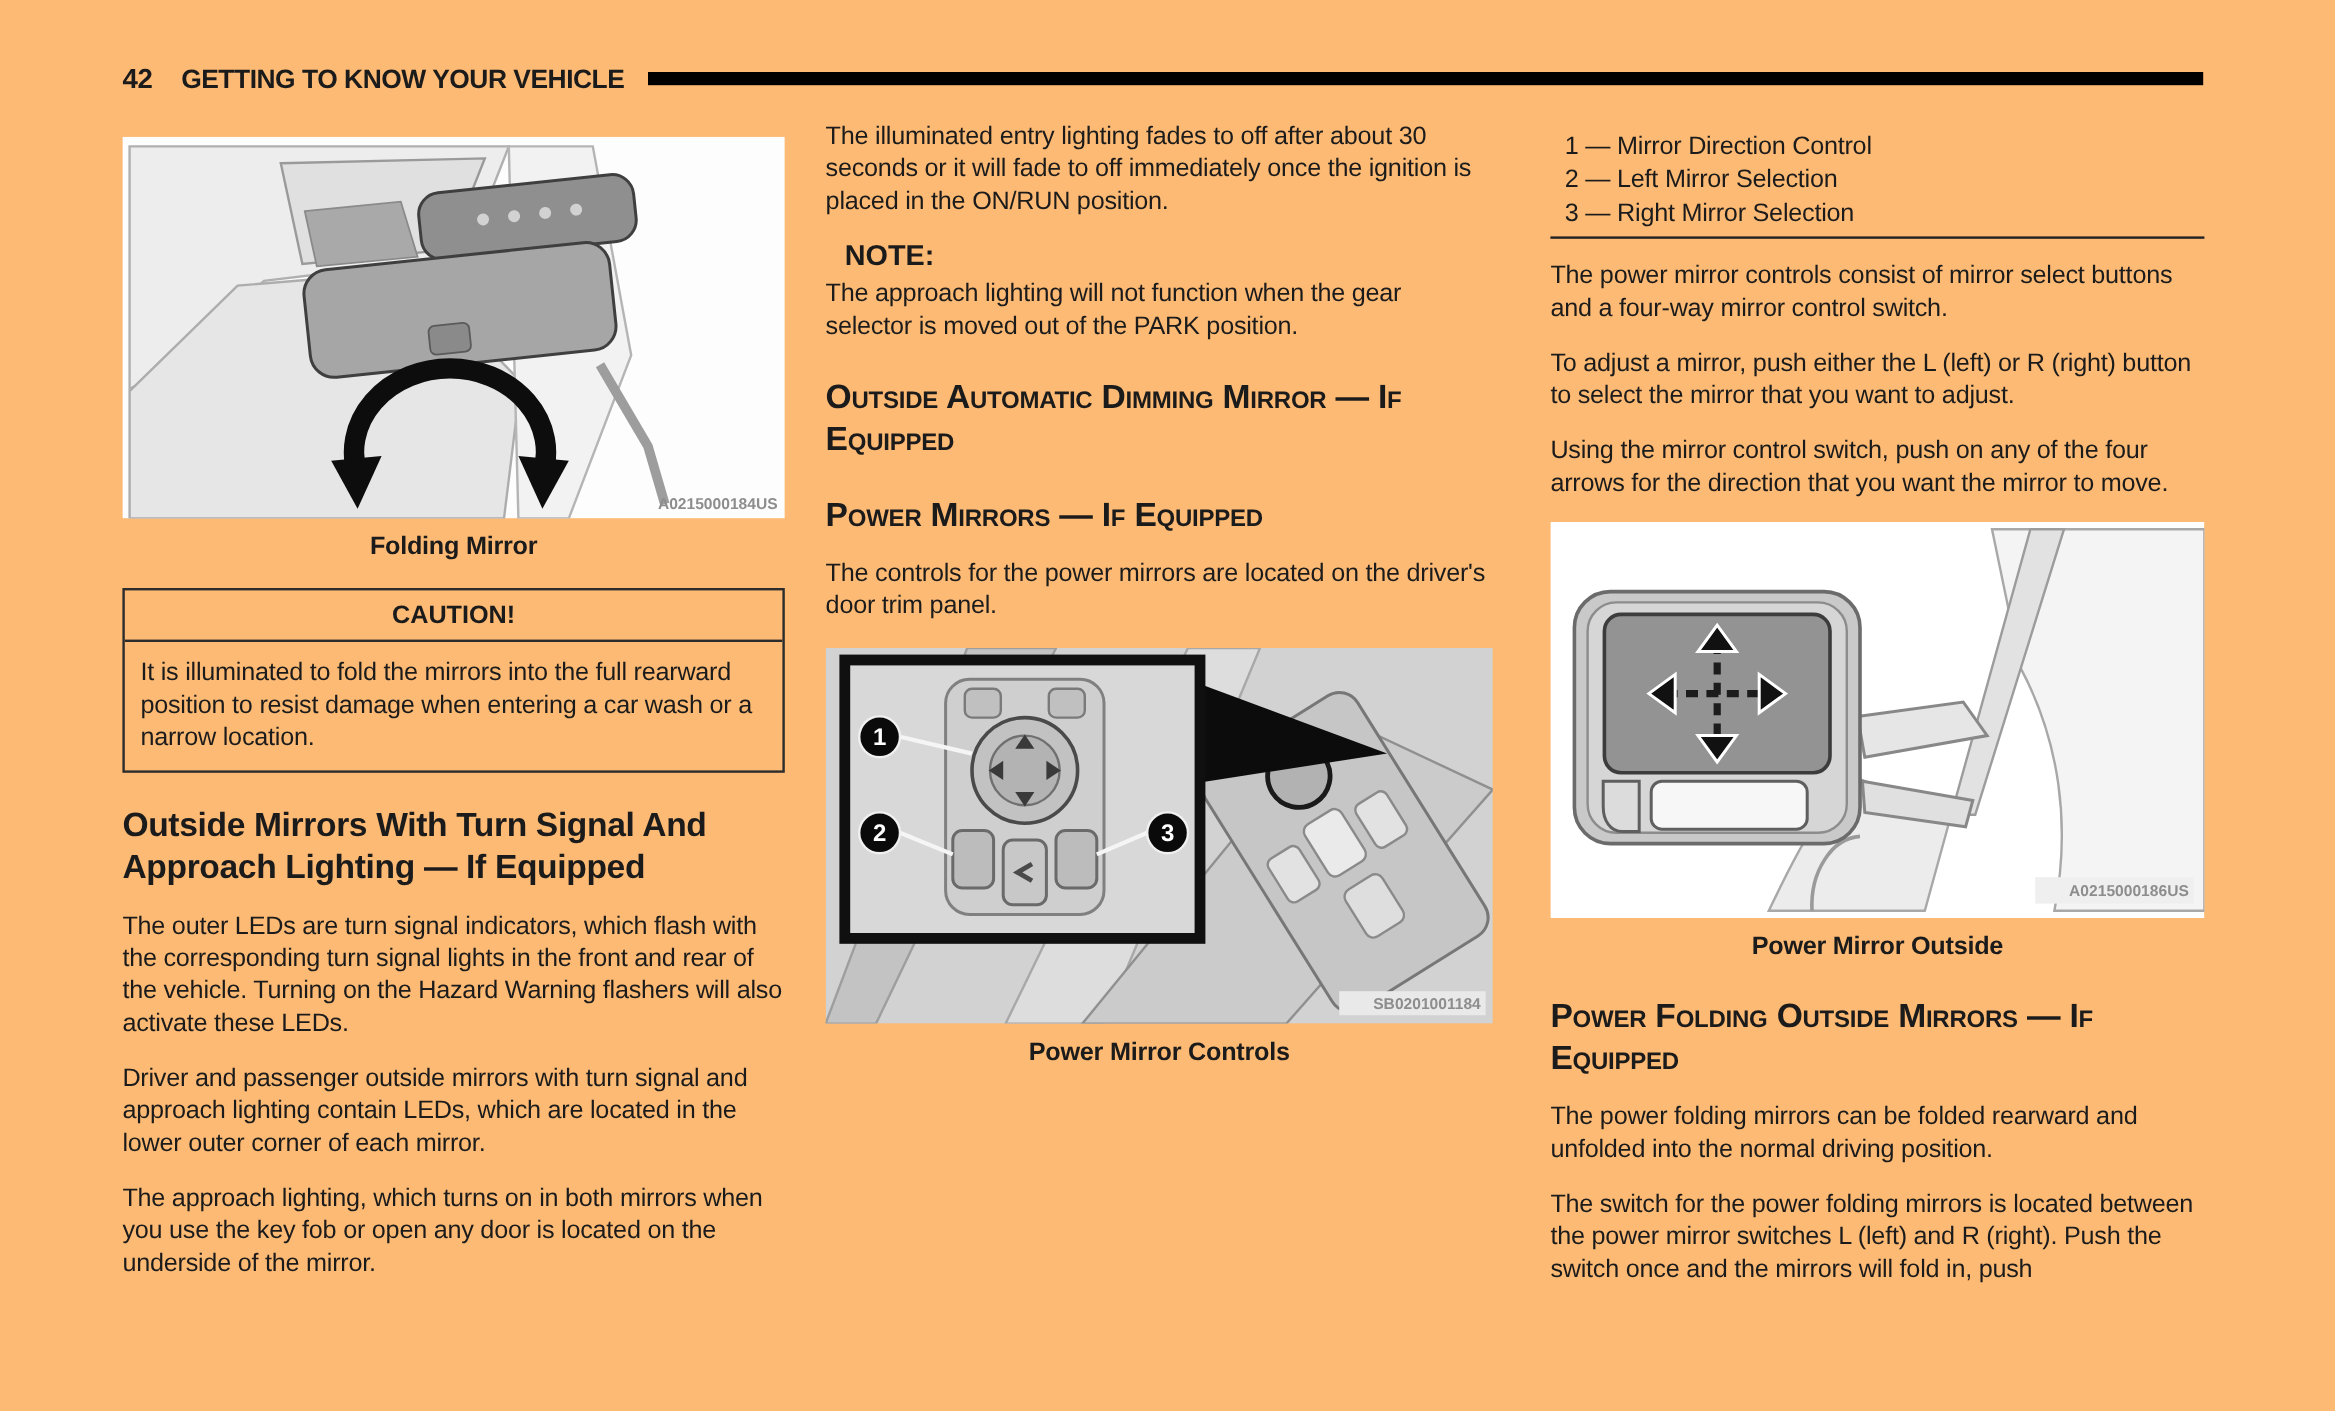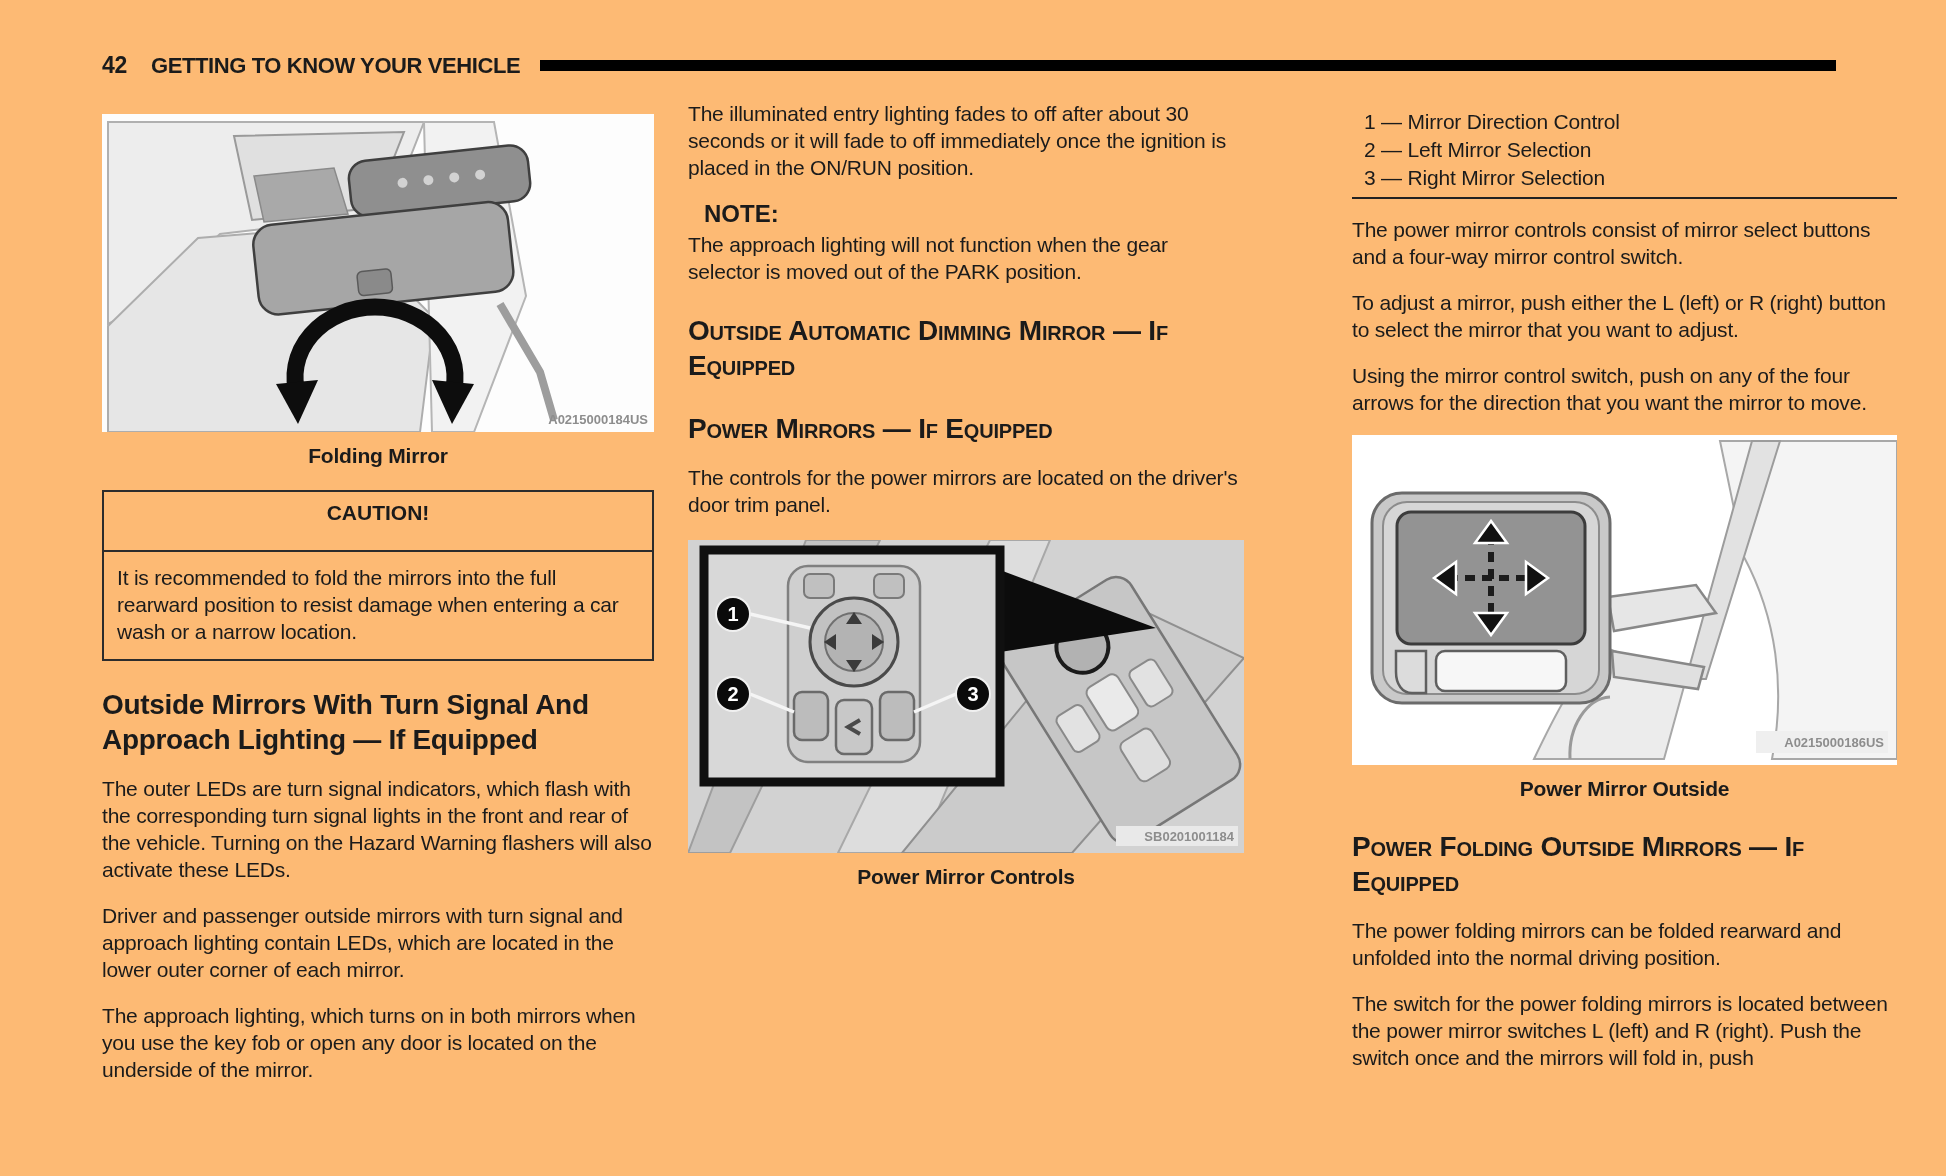--- a/index.html
+++ b/index.html
@@ -10,28 +10,28 @@
   
   .header { position:absolute; left:102px; right:110px; top:52px; display:flex; align-items:center; }
   .page-num { font-size:23px; font-weight:bold; letter-spacing:-0.3px; }
   .header-title { font-size:22px; font-weight:bold; letter-spacing:-0.4px; margin-left:24px; white-space:nowrap; }
   .header-bar { flex:1; height:11px; background:#000; margin-left:20px; }
 
   
   .col { position:absolute; }
   #col1 { left:102px; top:114px; width:552px; }
   #col2 { left:688px; top:100px; width:556px; }
-  #col3 { left:1352px; top:108px; width:545px; }
+  #col3 { left:1292px; top:108px; width:545px; }
 
   p.body { font-size:21px; line-height:27px; letter-spacing:-0.2px; margin:0 0 19px 0; }
   .figure { display:block; }
   .figure-caption { text-align:center; font-weight:bold; font-size:21px; letter-spacing:-0.2px; margin:12px 0 0 0; }
 
   .caution-box { border:2px solid #2c2c2c; margin-top:22px; }
-  .caution-title { text-align:center; font-weight:bold; font-size:21px; padding:9px 0 25px 0; border-bottom:2px solid #2c2c2c; }
+  .caution-title { text-align:center; font-weight:bold; font-size:21px; padding:9px 0 8px 0; border-bottom:2px solid #2c2c2c; }
   .caution-body { padding:12px 13px 14px 13px; font-size:21px; line-height:27px; letter-spacing:-0.2px; }
 
   h2.section { font-size:28px; line-height:35px; font-weight:bold; letter-spacing:-0.3px; margin:26px 0 18px 0; }
   h2.smallcaps { font-variant:small-caps; font-size:28px; line-height:35px; font-weight:bold; letter-spacing:-0.2px; margin:28px 0 18px 0; }
 
   .note-label { font-weight:bold; font-size:24px; margin:14px 0 3px 16px; }
 
   .legend { margin:0; padding:0 0 0 12px; list-style:none; }
   .legend li { font-size:21px; line-height:28px; letter-spacing:-0.2px; }
   .legend-rule { border:0; border-top:2px solid #222; margin:5px 0 0 0; }
@@ -75,21 +75,21 @@
         <path d="M196,282 A 80,70 0 1 1 350,282" fill="none" stroke="#0d0d0d" stroke-width="17"></path>
         <polygon points="174,270 216,266 196,310" fill="#0d0d0d"></polygon>
         <polygon points="330,266 372,270 350,310" fill="#0d0d0d"></polygon>
       </g>
       <text class="code-text" x="546" y="310" text-anchor="end">A0215000184US</text>
     </svg>
     <div class="figure-caption">Folding Mirror</div>
 
     <div class="caution-box">
       <div class="caution-title">CAUTION!</div>
-      <div class="caution-body">It is recommended to fold the mirrors into the full rearward position to resist damage when entering a car wash or a narrow location.</div>
+      <div class="caution-body">It is illuminated to fold the mirrors into the full rearward position to resist damage when entering a car wash or a narrow location.</div>
     </div>
 
     <h2 class="section">Outside Mirrors With Turn Signal And Approach Lighting — If Equipped</h2>
     <p class="body">The outer LEDs are turn signal indicators, which flash with the corresponding turn signal lights in the front and rear of the vehicle. Turning on the Hazard Warning flashers will also activate these LEDs.</p>
     <p class="body">Driver and passenger outside mirrors with turn signal and approach lighting contain LEDs, which are located in the lower outer corner of each mirror.</p>
     <p class="body">The approach lighting, which turns on in both mirrors when you use the key fob or open any door is located on the underside of the mirror.</p>
   </div>
 
   <div class="col" id="col2">
     <p class="body">The illuminated entry lighting fades to off after about 30 seconds or it will fade to off immediately once the ignition is placed in the ON/RUN position.</p>

